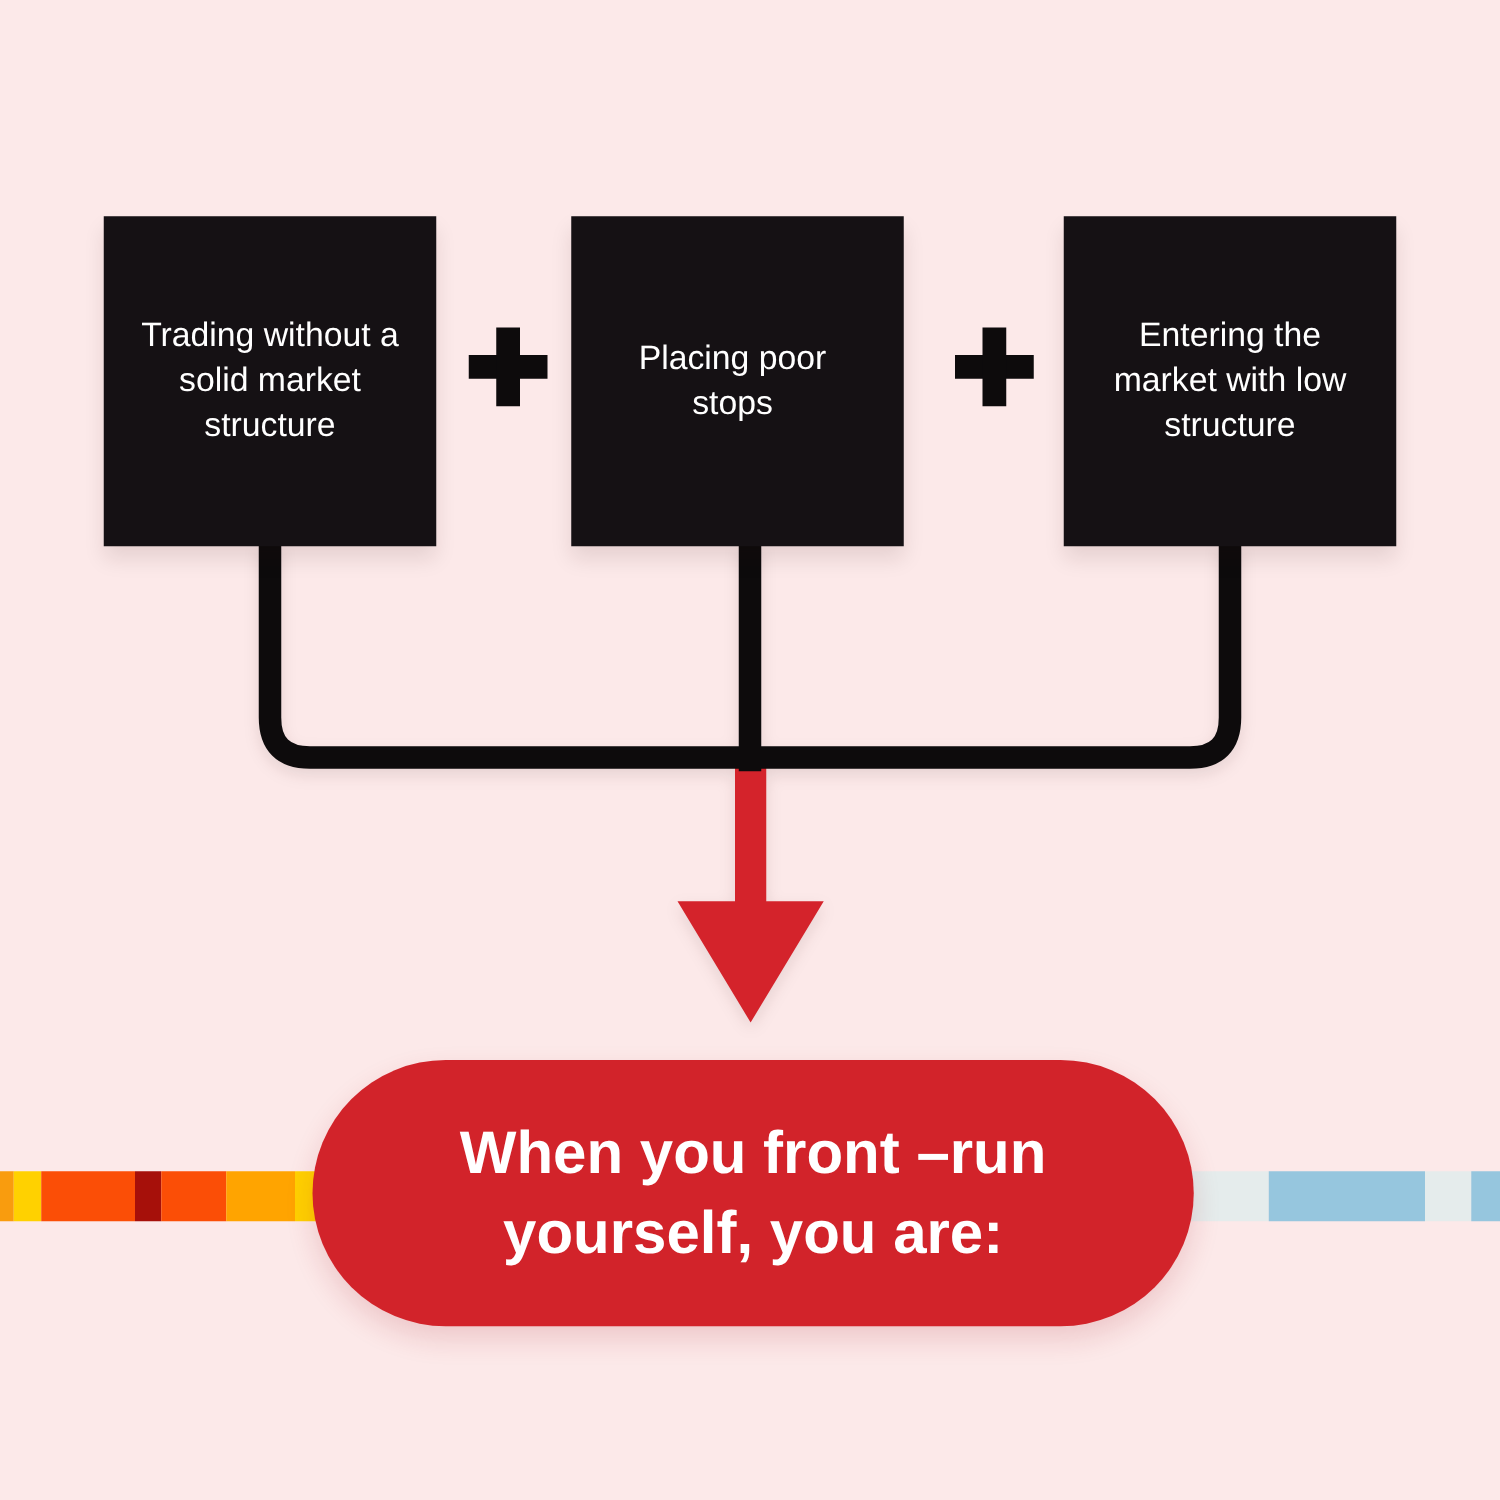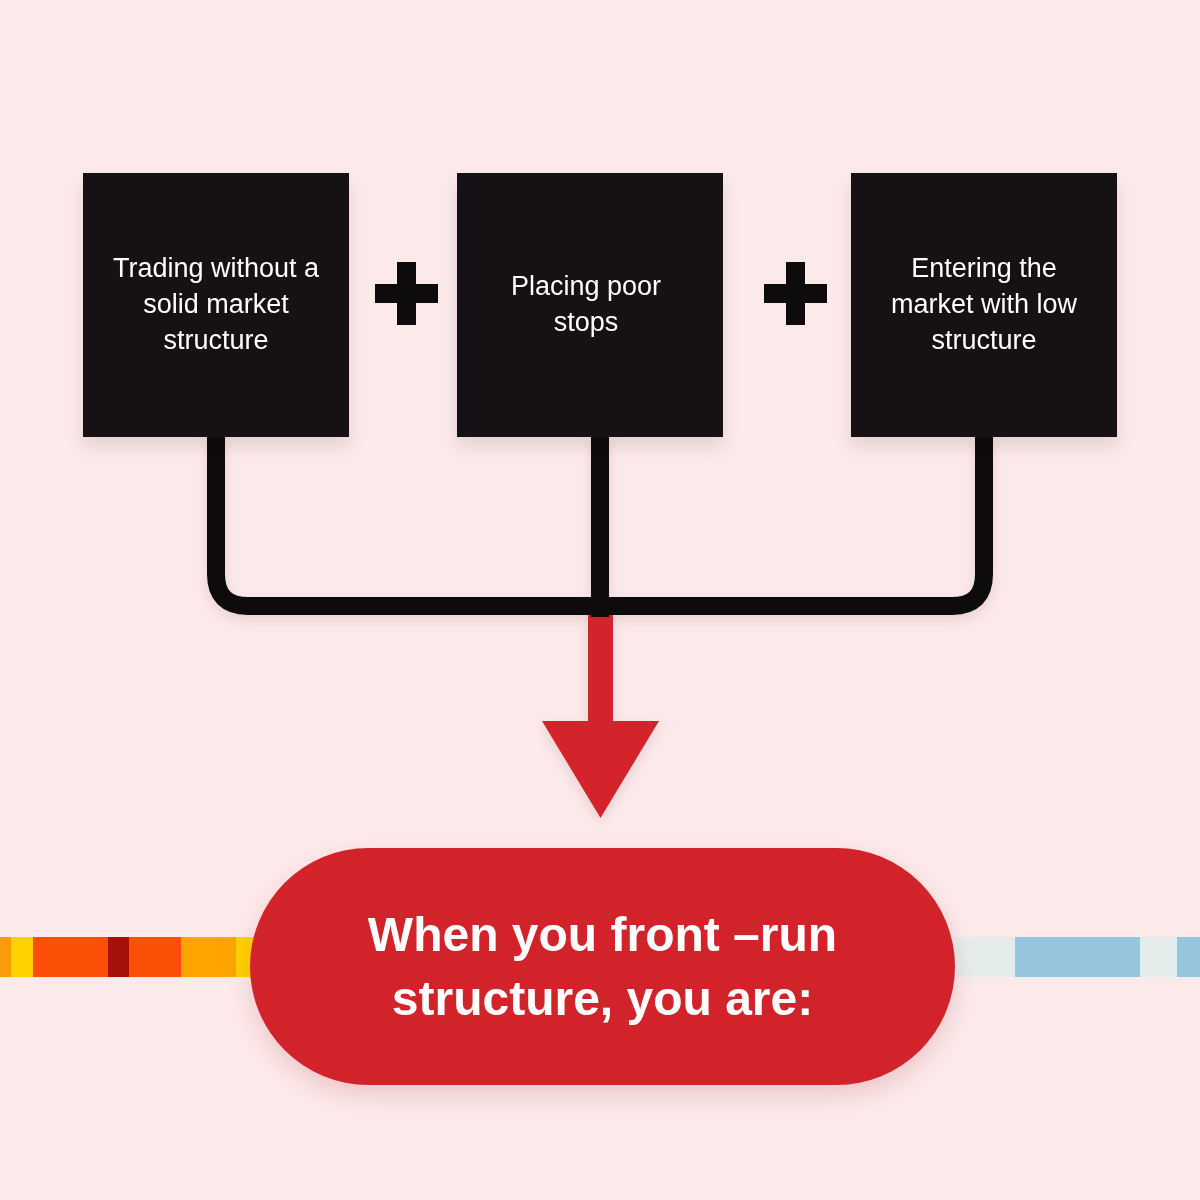--- a/index.html
+++ b/index.html
@@ -62,21 +62,21 @@
   .plus.p2{left:764px;}
   .plus::before,.plus::after{
     content:"";position:absolute;background:var(--line-ink,#0d0b0c);
   }
   .plus::before{left:0;top:22px;width:63px;height:19px;}
   .plus::after{left:22px;top:0;width:19px;height:63px;}
 
   
   .result-pill{
     position:absolute;
-    left:250px;top:848px;width:705px;height:237px;
+    left:250px;top:848px;width:705px;height:213px;
     background:var(--pill-red,#d2232a);
     border-radius:119px;
     color:var(--text-light,#ffffff);
     display:flex;flex-direction:column;align-items:center;justify-content:center;
     text-align:center;
     font-size:48px;line-height:1.32;font-weight:600;
     z-index:4;
     box-shadow:0 10px 22px rgba(160,25,35,.16);
   }
 </style>
@@ -117,16 +117,16 @@
   </div>
 
   <div class="plus p2"></div>
 
   <div class="cause-box b3">
     <span>Entering the market with low structure</span>
   </div>
 
   <div class="result-pill">
     <div>When you front –run</div>
-    <div>structure, you are:</div>
+    <div>yourself, you are:</div>
   </div>
 
 </div>
 
 </body></html>

